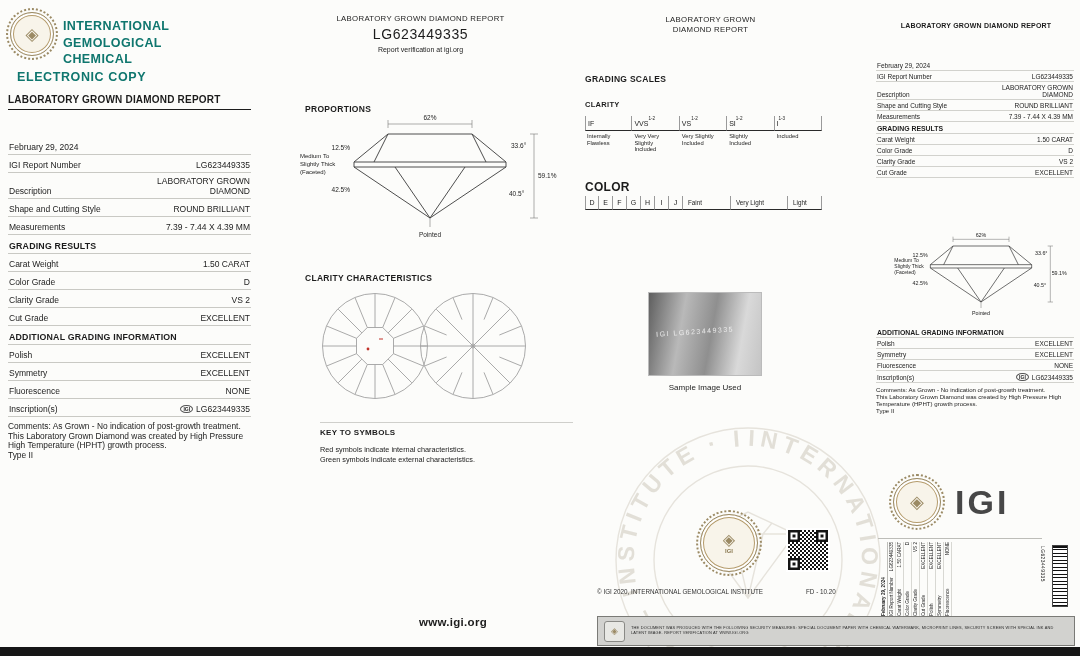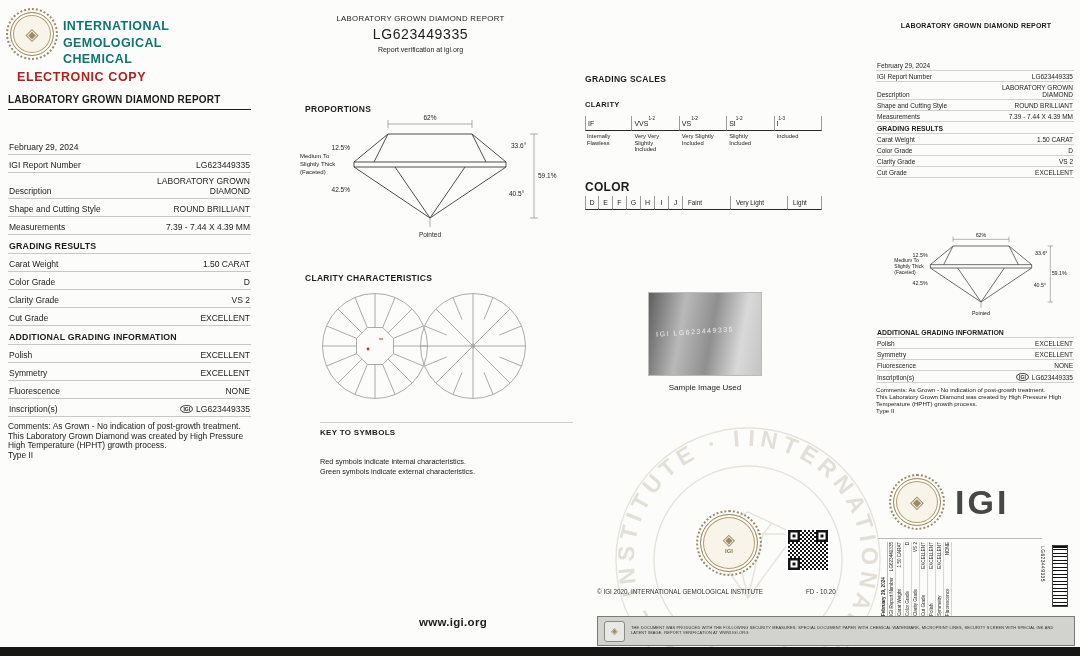--- a/index.html
+++ b/index.html
@@ -10,40 +10,40 @@
   .b{font-weight:bold}
 
   
   .seal{border-radius:50%;background:#f8f4ea;border:1.5px solid #9b8a64;outline:2.5px dotted #9b8a64;
         outline-offset:2px;display:flex;flex-direction:column;align-items:center;justify-content:center;
         color:#8a7850;box-shadow:inset 0 0 0 2px #fff,inset 0 0 0 3px #b59c6c}
   .glyph{line-height:1;color:#9b8a64}
 
   
   .inst-name{font-size:12.5px;font-weight:bold;letter-spacing:.4px;line-height:16.5px;color:#0f766e}
-  .ecopy{font-size:12.5px;font-weight:bold;color:#b91c1c;letter-spacing:.6px}
+  .ecopy{font-size:12.5px;font-weight:bold;color:#0f766e;letter-spacing:.6px}
   .panel-title{font-size:10px;font-weight:bold;letter-spacing:.2px;border-bottom:1.5px solid #1c1c1c;padding-bottom:4px}
   .fields{width:243px}
   .dline{border-bottom:1px solid #c9c9c4;padding:4px 1px 2px;font-size:8.5px}
   .frow{display:flex;justify-content:space-between;align-items:flex-end;border-bottom:1px solid #c9c9c4;
         padding:3px 1px 2px;font-size:8.5px;min-height:18px}
   .frow .val{text-align:right;max-width:122px}
   .sechead{font-size:8.8px;font-weight:bold;border-bottom:1px solid #c9c9c4;padding:6px 1px 2px;letter-spacing:.2px}
   .comments{font-size:8.4px;line-height:9.7px;margin-top:5px}
   .igimark{display:inline-block;font-size:5px;font-weight:bold;border:1px solid #555;border-radius:6px/4px;
            padding:0 2px;margin-right:3px;vertical-align:1px;line-height:6px}
 
   
   .chead{text-align:center}
   .chead .t1{font-size:7.8px;letter-spacing:.3px}
   .chead .num{font-size:14px;letter-spacing:.6px;margin-top:3px}
   .chead .ver{font-size:7px;margin-top:4px;color:#222}
   .h8{font-size:8.5px;font-weight:bold;letter-spacing:.3px}
   .keyblock{border-top:1px solid #cfcfcb;padding-top:5px;width:253px}
-  .keyblock .kl{font-size:7.3px;line-height:9.5px;margin-top:20px}
+  .keyblock .kl{font-size:7.3px;line-height:9.5px;margin-top:8px}
   .site{font-size:11.5px;font-weight:bold;letter-spacing:.3px}
 
   
   .sct{text-align:center;font-size:7.8px;letter-spacing:.3px;line-height:10px}
   .cscale{display:flex;width:237px}
   .ccell{width:47.4px}
   .ccell .cg{font-size:7px;height:15px;padding:3px 0 0 2px;border-bottom:1.2px solid #2a2a2a;border-right:1px solid #9a9a9a}
   .ccell:first-child .cg{border-left:1px solid #9a9a9a}
   .ccell .cg sup{font-size:4.6px;position:relative;top:-3px}
   .ccell .cd{font-size:5.8px;line-height:6.6px;padding:2px 4px 0 2px;color:#222}
@@ -276,20 +276,24 @@
   </svg>
 
   <div class="abs keyblock" style="left:320px;top:422px;z-index:1">
     <div class="h8" style="font-size:8px">KEY TO SYMBOLS</div>
     <div class="kl">Red symbols indicate internal characteristics.</div>
     <div class="kl" style="margin-top:0">Green symbols indicate external characteristics.</div>
   </div>
 
   <div class="abs site" style="left:419px;top:616px;z-index:1">www.igi.org</div>
 
+  <div class="abs sct" style="left:628px;top:15px;width:165px;z-index:1">
+    <div>LABORATORY GROWN</div>
+    <div>DIAMOND REPORT</div>
+  </div>
 
   <div class="abs h8" style="left:585px;top:74px;z-index:1">GRADING SCALES</div>
   <div class="abs h8" style="left:585px;top:100px;font-size:7.5px;z-index:1">CLARITY</div>
 
   <div class="abs cscale" style="left:585px;top:116px;z-index:1">
     <div class="ccell">
       <div class="cg"><span>IF</span><sup></sup></div>
       <div class="cd">Internally Flawless</div>
     </div>
     <div class="ccell">

